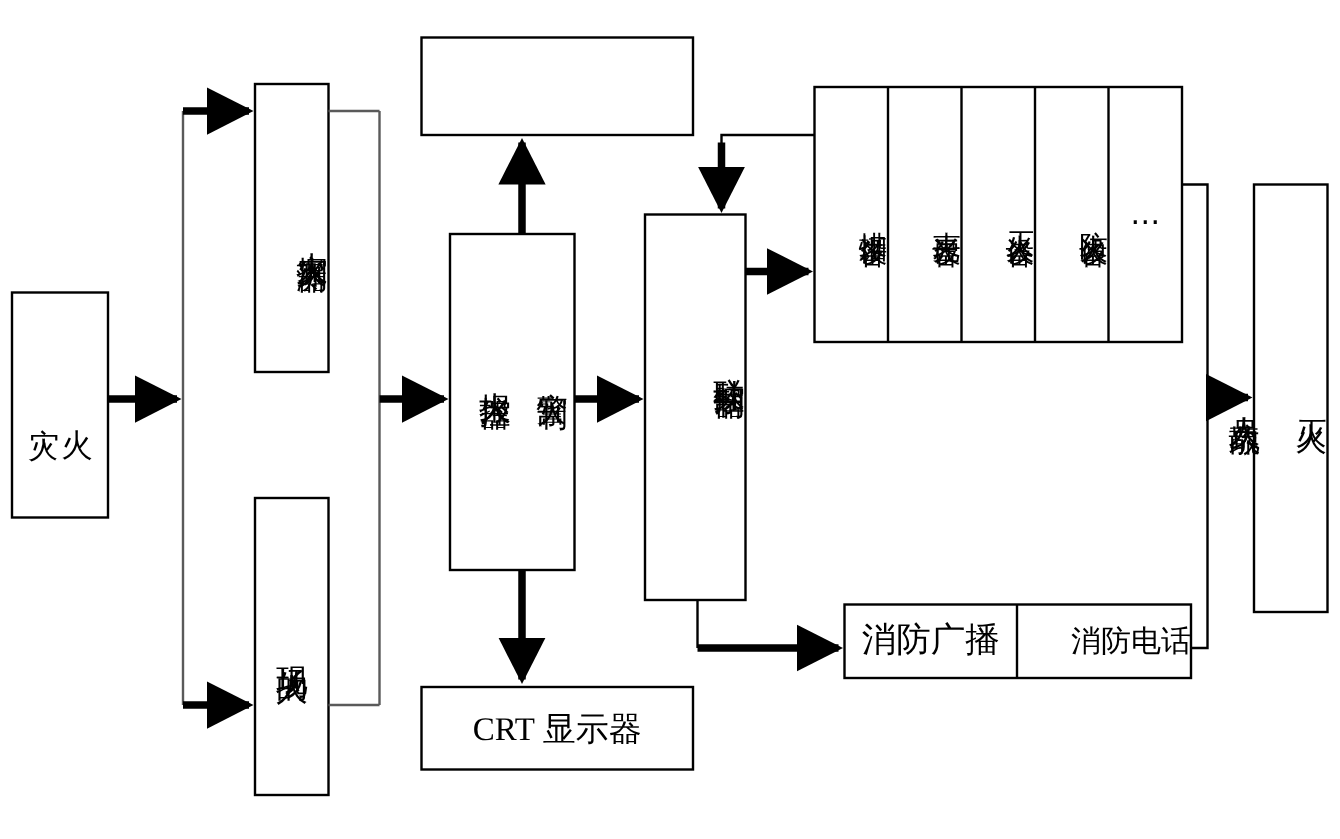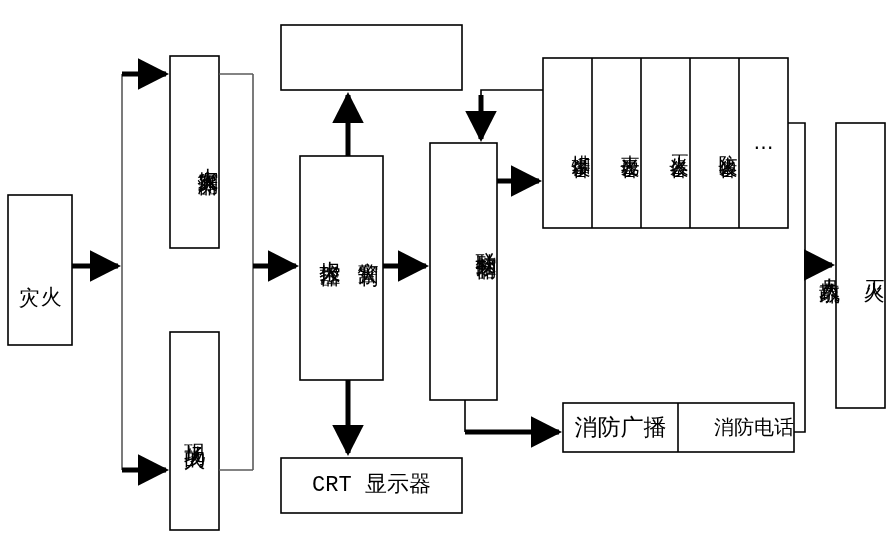--- a/index.html
+++ b/index.html
@@ -62,21 +62,21 @@
     writing-mode: vertical-rl;
     text-orientation: upright;
     letter-spacing: 2px;
   }
   .h-lbl {
     display: flex;
     align-items: center;
     justify-content: center;
   }
   .serif {
-    font-family: Liberation Mono, monospace;
+    font-family: Liberation Serif, serif;
   }
 </style>
 </head>
 <body>
 
 <div id="diagram-root">
 
   <svg class="layer" viewBox="0 0 893 559">
     <defs>
       <marker id="ah" markerWidth="7" markerHeight="7" refX="5.6" refY="3.5" orient="auto" markerUnits="strokeWidth">

